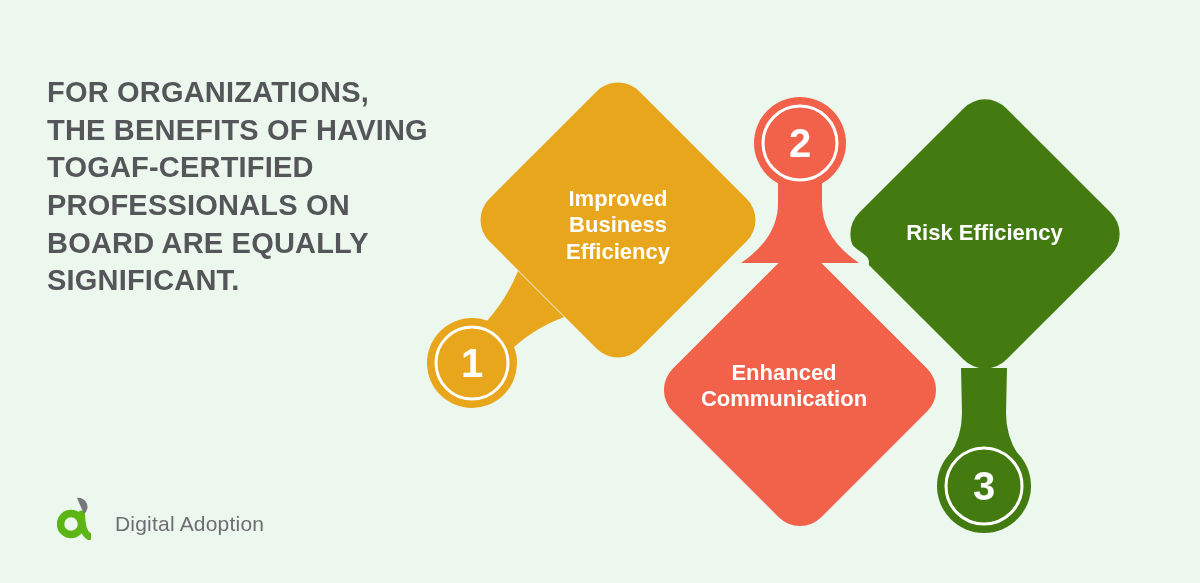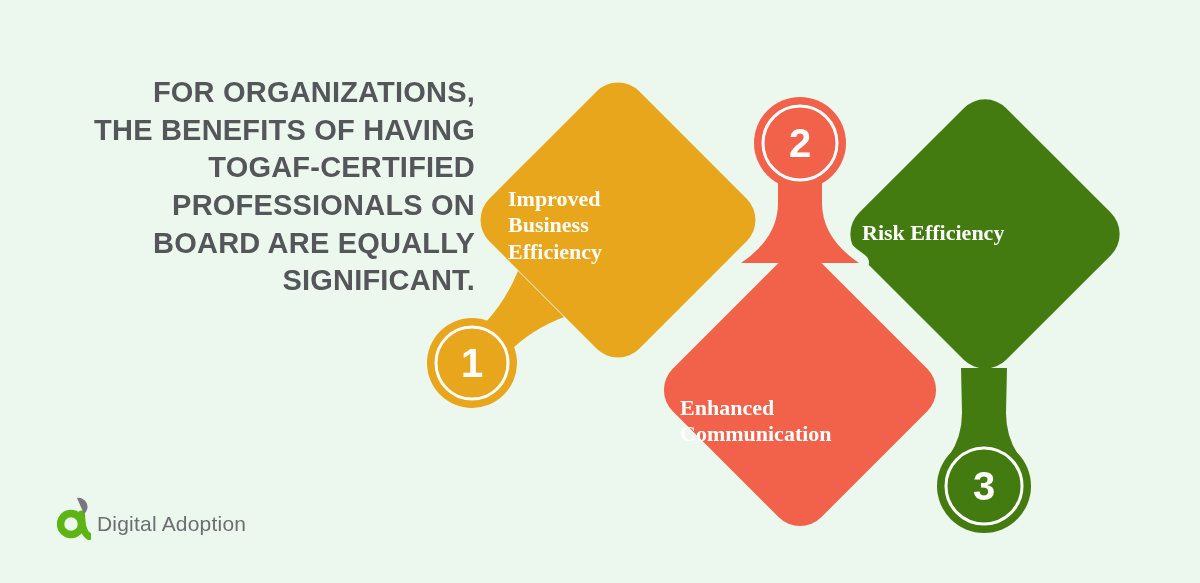--- a/index.html
+++ b/index.html
@@ -22,51 +22,49 @@
   
   .halo { fill: none; stroke: var(--background); stroke-width: 20; stroke-linejoin: round; }
   .fill-yellow { fill: var(--yellow); }
   .fill-coral  { fill: var(--coral); }
   .fill-green  { fill: var(--green); }
   .ring { fill: none; stroke: #ffffff; stroke-width: 3; }
   .num  { fill: #ffffff; font-family: "Liberation Sans", sans-serif; font-size: 40px; font-weight: bold; text-anchor: middle; }
 
   .headline {
     position: absolute;
-    left: 30px; top: 74px;
+    left: 47px; top: 74px;
     width: 445px;
     color: var(--heading);
     font-size: 29px;
     font-weight: bold;
     line-height: 1.3;
     letter-spacing: 0.2px;
     white-space: pre-line;
-    text-align: right;
   }
 
   .diamond-label {
     position: absolute;
     color: var(--label_text);
     font-size: 22px;
     font-weight: bold;
     line-height: 1.2;
-    text-align: left;
+    text-align: center;
     white-space: pre-line;
-    font-family: Liberation Serif, serif;
   }
   .label-1 { left: 508px; top: 186px; width: 220px; }
-  .label-2 { left: 680px; top: 360px; width: 240px; margin-top: 35px; }
+  .label-2 { left: 664px; top: 360px; width: 240px; }
   .label-3 { left: 862px; top: 220px; width: 245px; line-height: 26px; }
 
   .logo {
     position: absolute;
     left: 57px; top: 496px;
     display: flex;
     align-items: flex-start;
-    gap: 6px;
+    gap: 24px;
   }
   .logo-icon { width: 34px; height: 44px; }
   .logo-bowl { fill: none; stroke: var(--logo_green); stroke-width: 7.5; }
   .logo-tail { fill: none; stroke: var(--logo_green); stroke-width: 7; stroke-linecap: round; }
   .logo-leaf { fill: var(--logo_leaf); }
   .logo-text {
     color: var(--logo_text);
     font-size: 21px;
     margin-top: 16px;
     letter-spacing: 0.2px;

